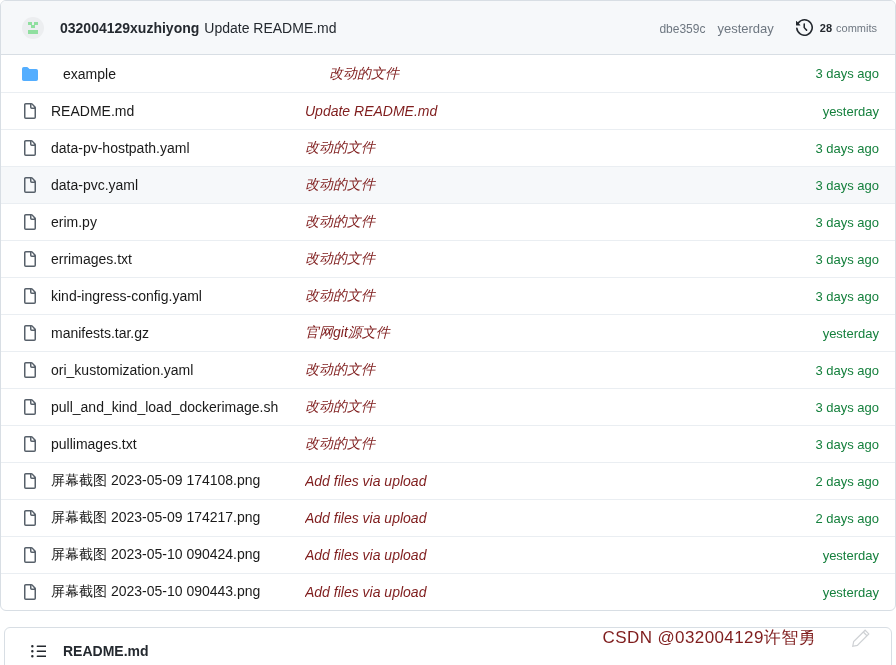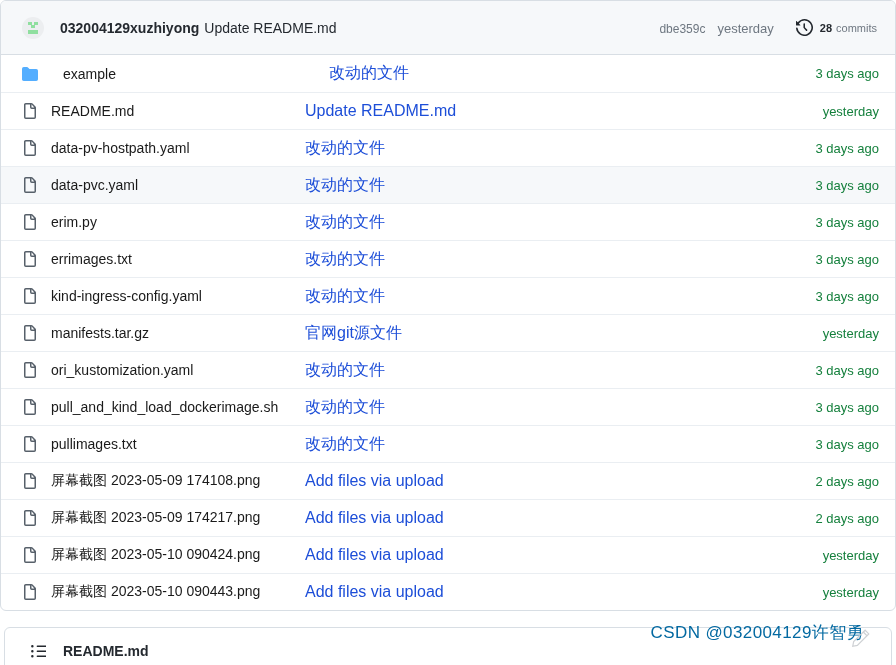--- a/index.html
+++ b/index.html
@@ -139,26 +139,27 @@
     flex: 0 0 auto;
     width: 254px;
     color: #1a1a1a;
     font-size: 14px;
     white-space: nowrap;
     overflow: hidden;
     text-overflow: ellipsis;
   }
   .row-msg {
     flex: 1 1 auto;
-    color: #1d4ed8;
-    font-size: 16px;
+    color: #7f1d1d;
+    font-size: 14px;
     white-space: nowrap;
     overflow: hidden;
     text-overflow: ellipsis;
     padding-right: 12px;
+    font-style: italic;
   }
   .row-age {
     flex: 0 0 auto;
     color: #15803d;
     font-size: 13px;
     white-space: nowrap;
   }
 
   
   .readme-box {
@@ -186,26 +187,27 @@
     font-size: 14px;
     color: #24292f;
   }
 
   
   .watermark {
     position: absolute;
     right: 24px;
     bottom: 16px;
     font-size: 17px;
-    color: #0369a1;
+    color: #7f1d1d;
     white-space: nowrap;
     letter-spacing: 0.4px;
     pointer-events: none;
     display: flex;
-    align-items: flex-start;
+    align-items: flex-end;
+    gap: 48px;
   }
   .watermark .pencil {
     margin-left: -14px;
     margin-top: 6px;
     opacity: 0.85;
   }
 </style>
 </head>
 <body>
 

